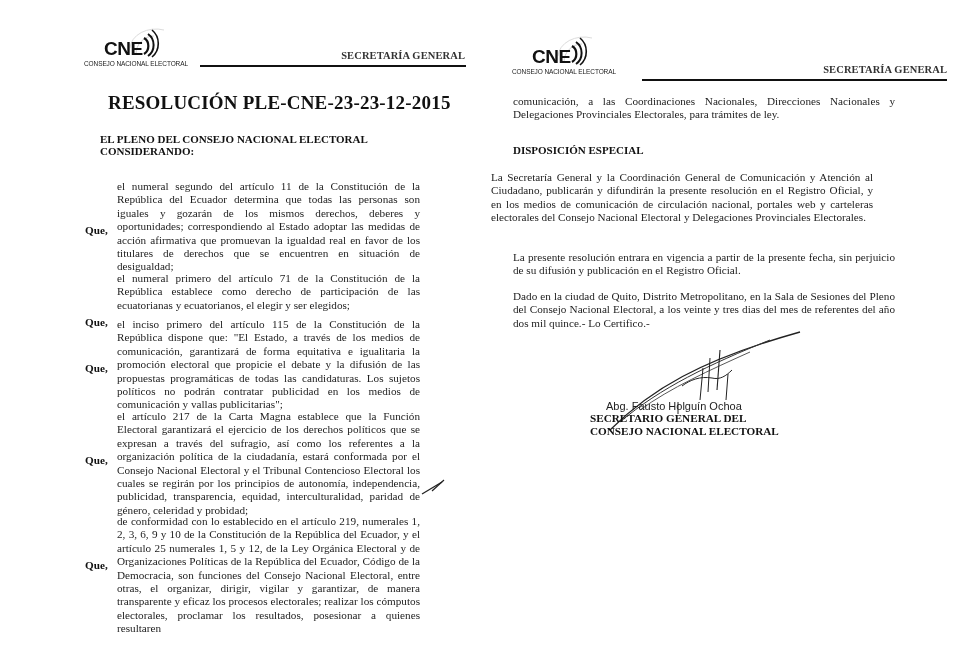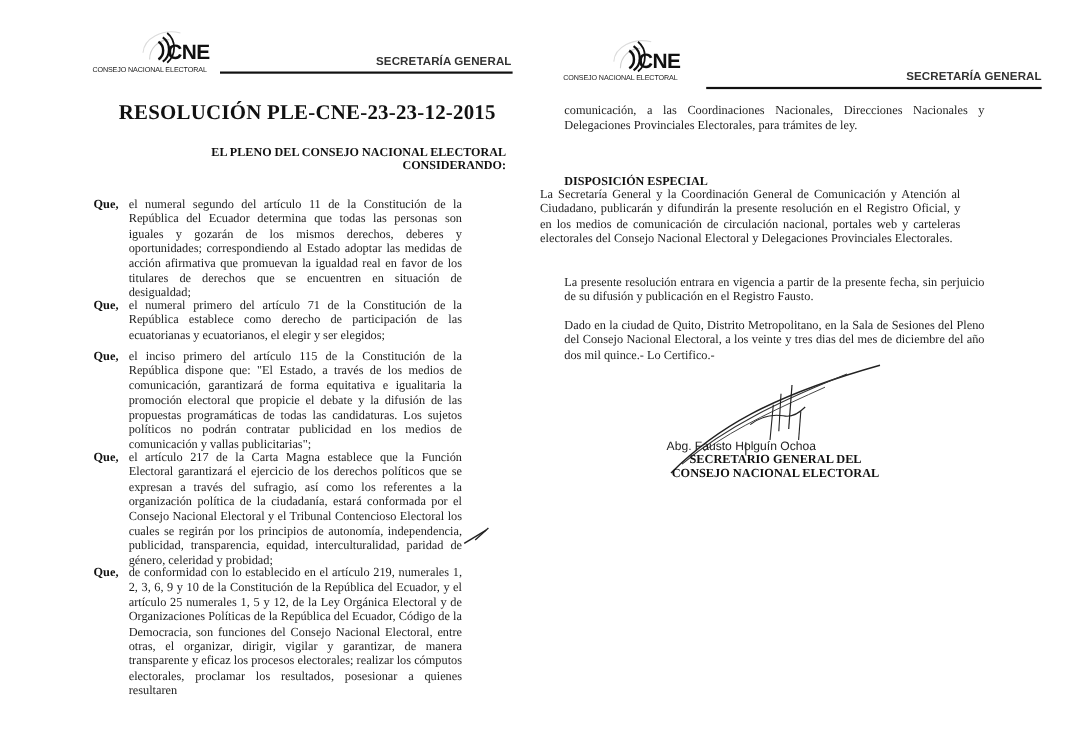--- a/index.html
+++ b/index.html
@@ -2,34 +2,34 @@
 <html><head>
 <meta charset="utf-8">
 <style>
   html, body { margin: 0; padding: 0; background: #ffffff; }
   body { width: 971px; height: 670px; position: relative; overflow: hidden; color: #1a1a1a; }
   .abs { position: absolute; }
 
   
   .logo { position: absolute; width: 110px; height: 50px; }
   .logo .arcs { position: absolute; left: 0; top: 0; width: 110px; height: 40px; }
-  .logo .mark { position: absolute; left: 20px; top: 14px; font-family: "Liberation Sans", "DejaVu Sans", sans-serif; font-weight: bold; font-size: 19px; letter-spacing: -0.5px; color: #111; margin-left: 48px; }
+  .logo .mark { position: absolute; left: 20px; top: 14px; font-family: "Liberation Sans", "DejaVu Sans", sans-serif; font-weight: bold; font-size: 19px; letter-spacing: -0.5px; color: #111; }
   .logo .sub { position: absolute; left: 0; top: 36px; font-family: "Liberation Sans", "DejaVu Sans", sans-serif; font-size: 6.5px; color: #222; white-space: nowrap; letter-spacing: -0.1px; }
 
-  .header-label { font-family: Liberation Sans, sans-serif; font-weight: bold; font-size: 10.5px; color: #333; letter-spacing: 0.1px; white-space: nowrap; }
+  .header-label { font-family: Liberation Serif, serif; font-weight: bold; font-size: 10.5px; color: #333; letter-spacing: 0.1px; white-space: nowrap; }
   .header-rule { height: 2px; background: #111; }
 
   .title { font-family: "Liberation Serif", "DejaVu Serif", serif; font-weight: bold; font-size: 19px; color: #111; white-space: nowrap; letter-spacing: 0.2px; }
-  .subhead { font-family: "Liberation Serif", "DejaVu Serif", serif; font-weight: bold; font-size: 11px; color: #111; white-space: nowrap; text-align: right; }
+  .subhead { font-family: "Liberation Serif", "DejaVu Serif", serif; font-weight: bold; font-size: 11px; color: #111; white-space: nowrap; text-align: left; }
 
   .para { position: absolute; font-family: "Liberation Serif", "DejaVu Serif", serif; font-size: 11.2px; line-height: 13.4px; color: #1c1c1c; text-align: justify; }
-  .que-label { position: absolute; font-family: "Liberation Serif", "DejaVu Serif", serif; font-weight: bold; font-size: 11.2px; line-height: 13.4px; color: #111; }
+  .que-label { position: absolute; font-family: "Liberation Serif", "DejaVu Serif", serif; font-weight: bold; font-size: 11.2px; line-height: 13.4px; color: #111; margin-top: 44px; }
 
   .sig-name { font-family: Liberation Sans, sans-serif; font-size: 11px; color: #222; white-space: nowrap; }
-  .sig-title { font-family: "Liberation Serif", "DejaVu Serif", serif; font-weight: bold; font-size: 11.2px; line-height: 13.5px; color: #111; white-space: nowrap; text-align: center; }
+  .sig-title { font-family: "Liberation Serif", "DejaVu Serif", serif; font-weight: bold; font-size: 11.2px; line-height: 13.5px; color: #111; white-space: nowrap; text-align: left; }
 </style>
 </head>
 <body>
 
 <div>
 
   <div class="logo" style="left:84px; top:24px;">
     <svg class="arcs" viewBox="0 0 110 40">
       <path d="M52 30 A18 18 0 0 1 70 12" fill="none" stroke="#cfcfcf" stroke-width="1"></path>
       <path d="M46 24 A26 20 0 0 1 80 6" fill="none" stroke="#dcdcdc" stroke-width="1"></path>
@@ -82,25 +82,25 @@
     </svg>
     <span class="mark">CNE</span>
     <span class="sub">CONSEJO NACIONAL ELECTORAL</span>
   </div>
 
   <div class="abs header-label" style="right:24px; top:64px;">SECRETARÍA GENERAL</div>
   <div class="abs header-rule" style="left:642px; width:305px; top:79px;"></div>
 
   <div class="para" style="left:513px; top:95px; width:382px;font-family:Liberation Serif, serif;">comunicación, a las Coordinaciones Nacionales, Direcciones Nacionales y Delegaciones Provinciales Electorales, para trámites de ley.</div>
 
-  <div class="abs subhead" style="left:513px; top:159px; text-align:left;">DISPOSICIÓN ESPECIAL</div>
+  <div class="abs subhead" style="left:513px; top:144px; text-align:left;">DISPOSICIÓN ESPECIAL</div>
 
   <div class="para" style="left:491px; top:171px; width:382px;">La Secretaría General y la Coordinación General de Comunicación y Atención al Ciudadano, publicarán y difundirán la presente resolución en el Registro Oficial, y en los medios de comunicación de circulación nacional, portales web y carteleras electorales del Consejo Nacional Electoral y Delegaciones Provinciales Electorales.</div>
-  <div class="para" style="left:513px; top:251px; width:382px;">La presente resolución entrara en vigencia a partir de la presente fecha, sin perjuicio de su difusión y publicación en el Registro Fausto.</div>
-  <div class="para" style="left:513px; top:290px; width:382px;">Dado en la ciudad de Quito, Distrito Metropolitano, en la Sala de Sesiones del Pleno del Consejo Nacional Electoral, a los veinte y tres dias del mes de diciembre del año dos mil quince.- Lo Certifico.-</div>
+  <div class="para" style="left:513px; top:251px; width:382px;">La presente resolución entrara en vigencia a partir de la presente fecha, sin perjuicio de su difusión y publicación en el Registro Oficial.</div>
+  <div class="para" style="left:513px; top:290px; width:382px;">Dado en la ciudad de Quito, Distrito Metropolitano, en la Sala de Sesiones del Pleno del Consejo Nacional Electoral, a los veinte y tres dias del mes de referentes del año dos mil quince.- Lo Certifico.-</div>
 
   <svg class="abs" style="left:600px; top:330px;" width="210" height="110" viewBox="0 0 210 110">
     <path d="M10 100 C 50 60, 100 30, 200 2" stroke="#222" stroke-width="1.3" fill="none"></path>
     <path d="M20 92 C 60 58, 110 34, 170 10" stroke="#333" stroke-width="1" fill="none"></path>
     <path d="M40 80 C 70 58, 110 40, 150 22" stroke="#444" stroke-width="0.9" fill="none"></path>
     <path d="M120 20 L 117 60" stroke="#222" stroke-width="1.1" fill="none"></path>
     <path d="M110 28 L 108 62" stroke="#222" stroke-width="1" fill="none"></path>
     <path d="M103 38 L 100 70" stroke="#222" stroke-width="1" fill="none"></path>
     <path d="M82 56 C 90 50, 100 46, 112 48 C 120 50, 126 46, 132 40" stroke="#222" stroke-width="1" fill="none"></path>
     <path d="M128 44 L 126 70" stroke="#222" stroke-width="1" fill="none"></path>

